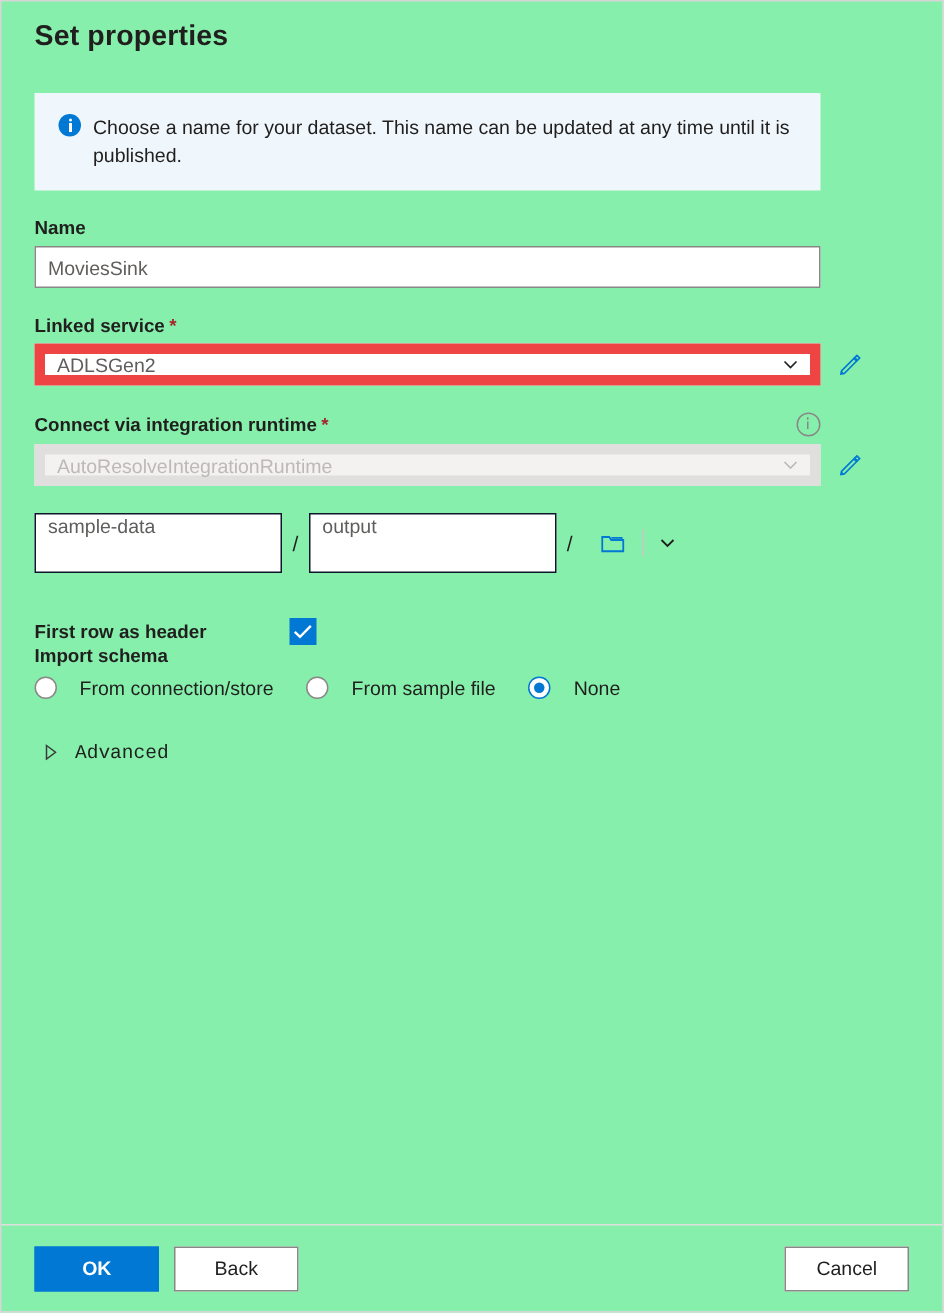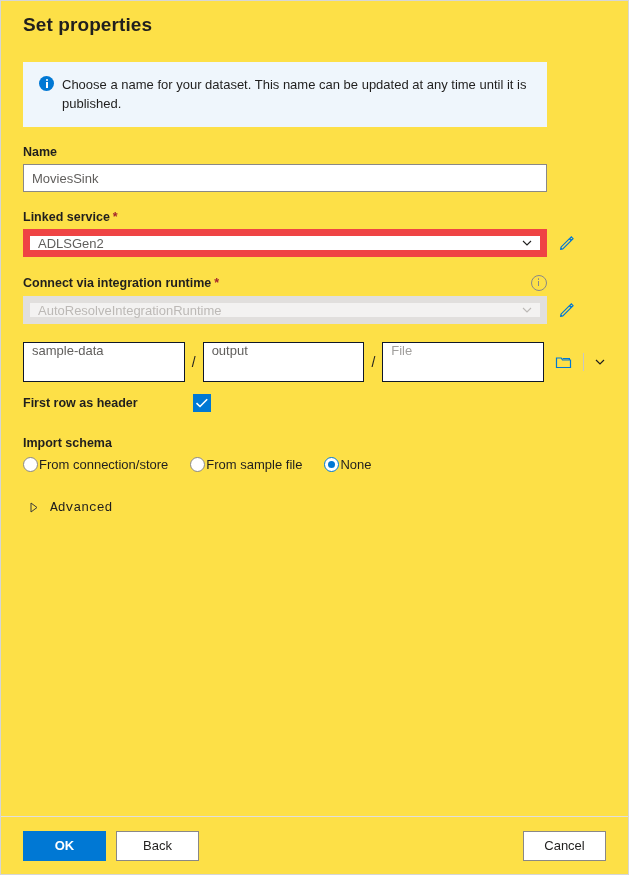--- a/index.html
+++ b/index.html
@@ -15,21 +15,21 @@
     color: #201f1e;
     overflow: hidden;
   }
 
   .dialog {
     position: relative;
     box-sizing: border-box;
     width: 629px;
     height: 875px;
     border: 1px solid #d6d6d6;
-    background: #fde047;
+    background: #86efac;
     display: flex;
     flex-direction: column;
     gap: 21px;
   }
 
   .dialog-body {
     flex: 1 1 auto;
     padding: 0 22px;
     overflow: hidden;
   }
@@ -234,21 +234,21 @@
   .path-chev {
     width: 12px;
     height: 12px;
     flex: 0 0 auto;
   }
 
   
   .check-row {
     display: flex;
     align-items: center;
-    margin-top: 12px;
+    margin-top: 30px;
   }
   .check-label {
     font-size: 12.5px;
     font-weight: 600;
     color: #201f1e;
     width: 170px;
   }
   .checkbox {
     width: 18px;
     height: 18px;
@@ -260,21 +260,20 @@
     position: absolute;
     left: 2px;
     top: 3px;
   }
 
   
   .import-label {
     font-size: 12.5px;
     font-weight: 600;
     color: #201f1e;
-    margin-top: 24px;
     margin-bottom: 7px;
   }
   .radio-row {
     display: flex;
     align-items: center;
   }
   .radio-item {
     display: flex;
     align-items: center;
     margin-right: 22px;
@@ -296,21 +295,21 @@
     content: "";
     position: absolute;
     left: 3px;
     top: 3px;
     width: 7px;
     height: 7px;
     border-radius: 50%;
     background: #0078d4;
   }
   .radio-text {
-    margin-left: 1px;
+    margin-left: 15px;
     font-size: 13px;
     color: #201f1e;
   }
 
   
   .advanced-row {
     display: flex;
     align-items: center;
     margin-top: 28px;
     font-family: Liberation Mono, monospace;
@@ -440,23 +439,20 @@
     <div class="field">
       <div class="path-row">
         <div class="path-input container">
           <span>sample-data</span>
         </div>
         <span class="path-sep">/</span>
         <div class="path-input directory">
           <span>output</span>
         </div>
         <span class="path-sep">/</span>
-        <div class="path-input file">
-          <span>File</span>
-        </div>
         <span class="folder-icon">
           <svg width="18" height="16" viewBox="0 0 18 16">
             <path d="M1.5 4 L1.5 13.5 L15.5 13.5 L15.5 6 L7.5 6 L6.2 4 Z" fill="none" stroke="#0078d4" stroke-width="1.2"></path>
             <path d="M7.6 4.6 L14.4 4.6 L14.4 5.9" fill="none" stroke="#0078d4" stroke-width="1.2"></path>
           </svg>
         </span>
         <span class="vdiv"></span>
         <span class="path-chev">
           <svg width="12" height="12" viewBox="0 0 12 12">
               <path d="M2 4 L6 8 L10 4" stroke="#201f1e" stroke-width="1.2" fill="none"></path>

